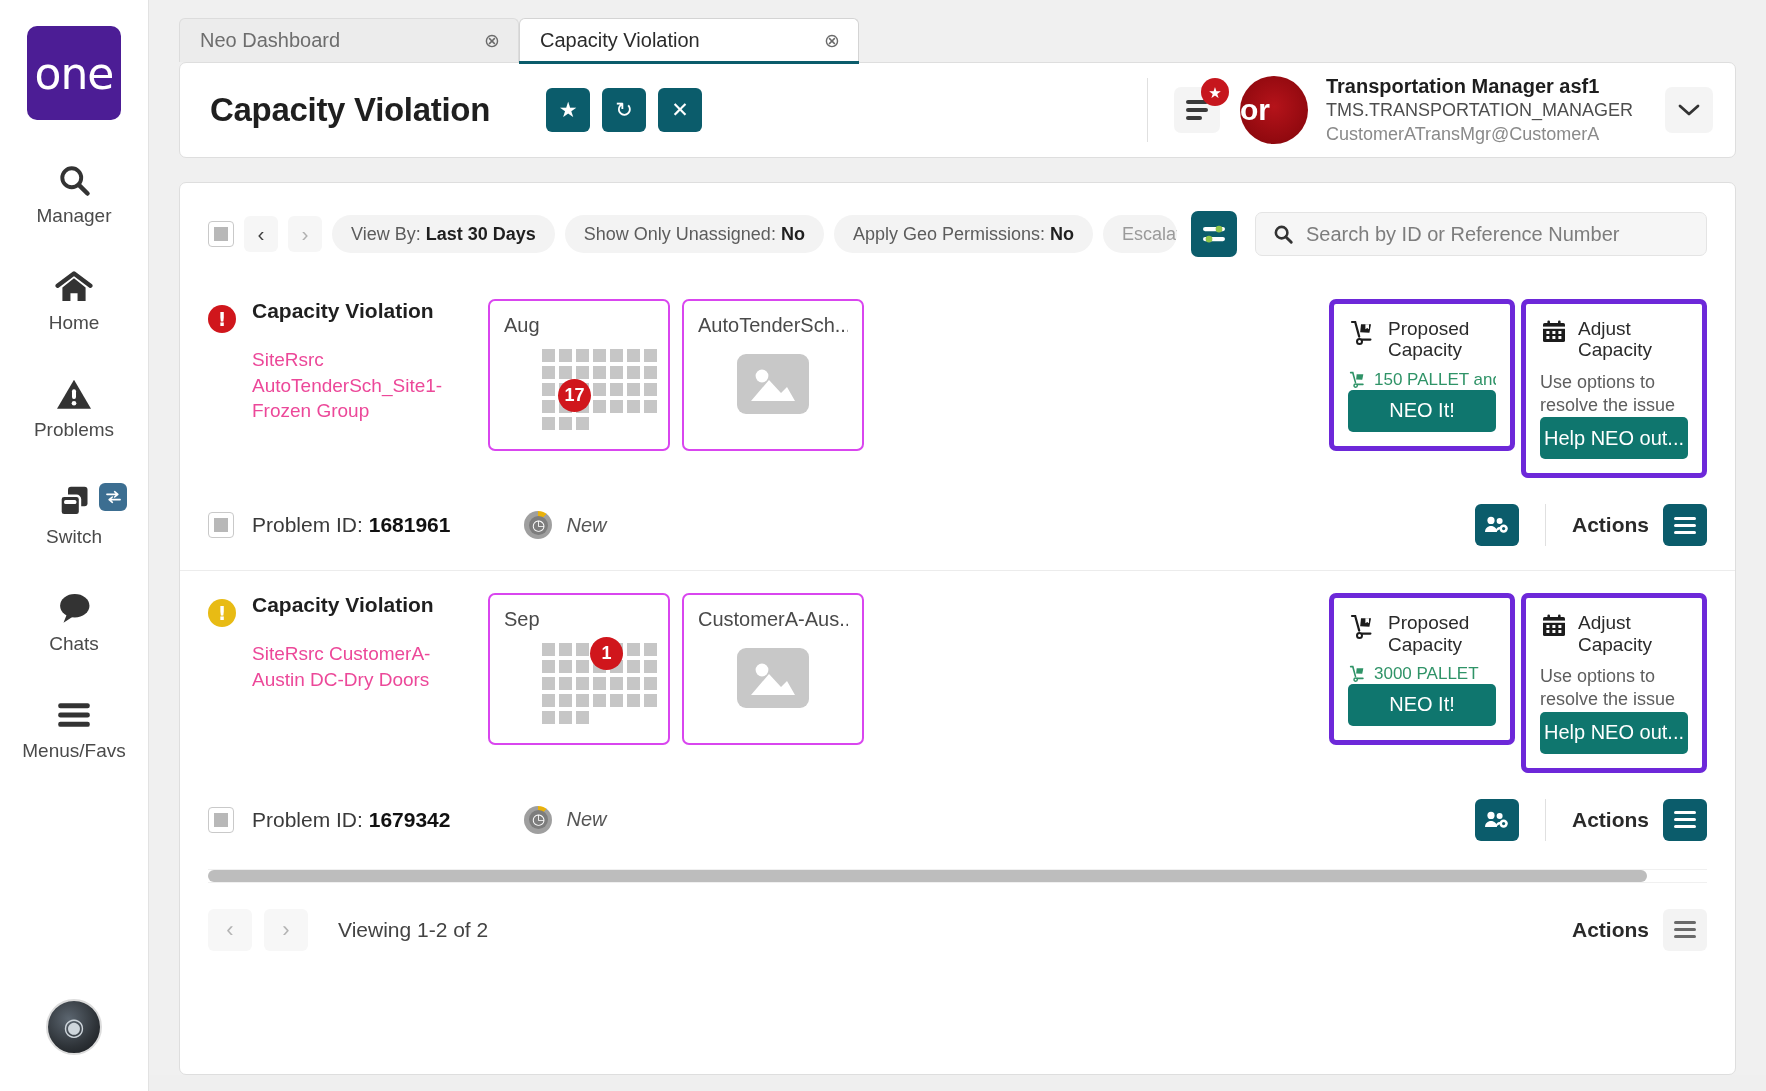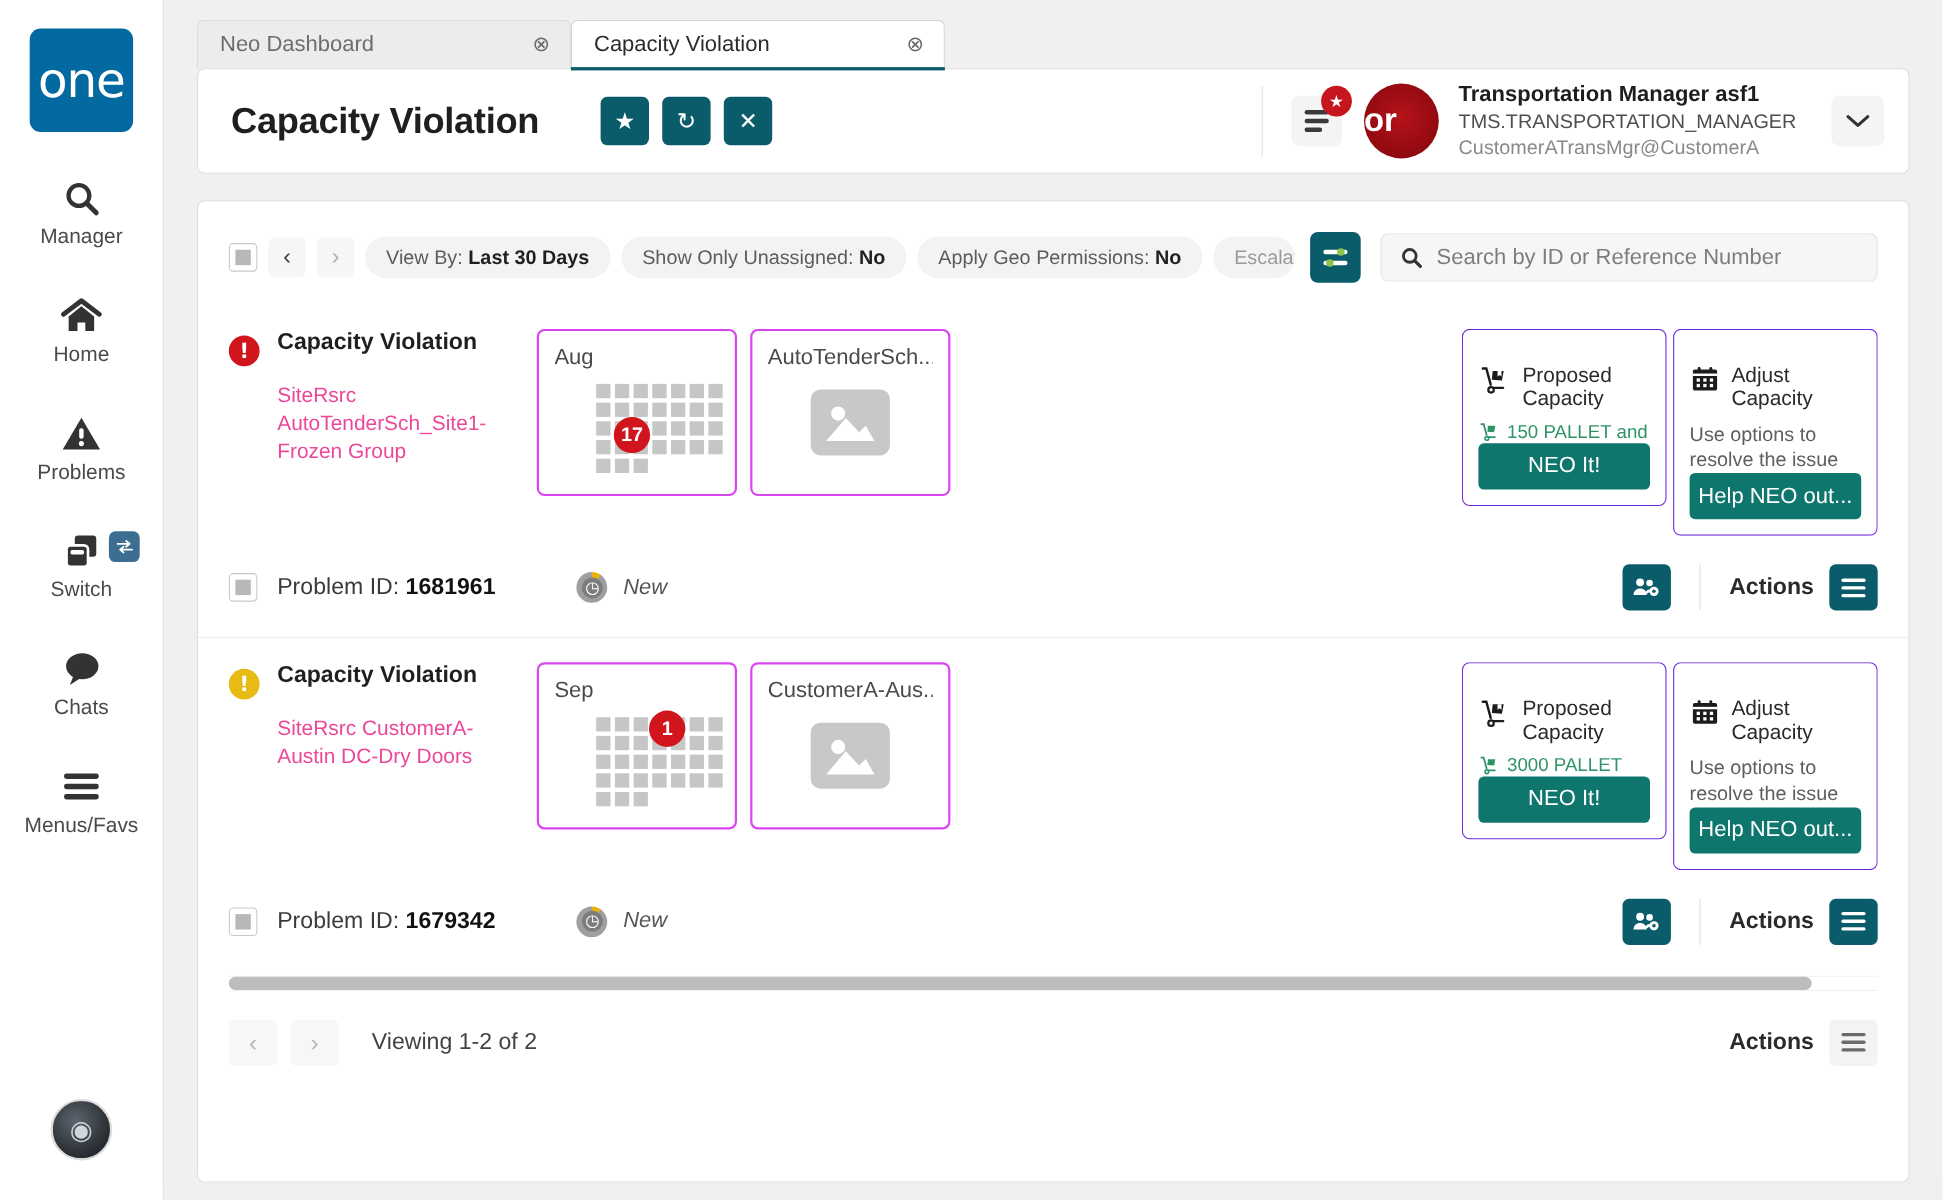--- a/index.html
+++ b/index.html
@@ -15,21 +15,21 @@
   .sidebar {
     width: 149px; min-width: 149px; height: 1091px;
     background: #ffffff;
     border-right: 1px solid #e2e2e2;
     display: flex; flex-direction: column; align-items: center;
     padding-top: 26px;
     position: relative;
   }
   .logo {
     width: 94px; height: 94px;
-    background: #0369a1;
+    background: #4c1d95;
     border-radius: 10px;
     display: flex; align-items: center; justify-content: center;
     color: #fff; font-size: 44px; font-weight: 400; letter-spacing: -1px;
     font-family: "DejaVu Sans", sans-serif;
   }
   .nav-item {
     width: 100%;
     display: flex; flex-direction: column; align-items: center;
     margin-top: 40px;
     cursor: pointer;
@@ -226,22 +226,22 @@
     position: absolute; left: 50%; top: 56%; transform: translate(-50%, -50%);
     width: 72px; height: 60px; border-radius: 9px; background: #c8c8c8;
     display: flex; align-items: center; justify-content: center;
   }
   .prow-right {
     margin-left: auto; display: flex; gap: 6px; align-items: flex-start;
     overflow: hidden;
   }
   .actcard {
     width: 186px; min-height: 142px; background: #fff;
-    border: 1px solid #6d28d9; border-radius: 7px;
-    padding: 31px 14px 14px 14px;
+    border: 5px solid #6d28d9; border-radius: 7px;
+    padding: 14px 14px 14px 14px;
     display: flex; flex-direction: column;
     flex: 0 0 auto;
   }
   .actcard .ahead { display: flex; align-items: flex-start; gap: 10px; }
   .actcard .atitle { font-size: 19px; color: #2a2a2a; line-height: 1.12; font-weight: 400; }
   .actcard .asub {
     font-size: 17px; color: #2f9367; margin-top: 9px;
     display: flex; align-items: center; gap: 6px; white-space: nowrap; overflow: hidden;
   }
   .actcard .asub-center {

